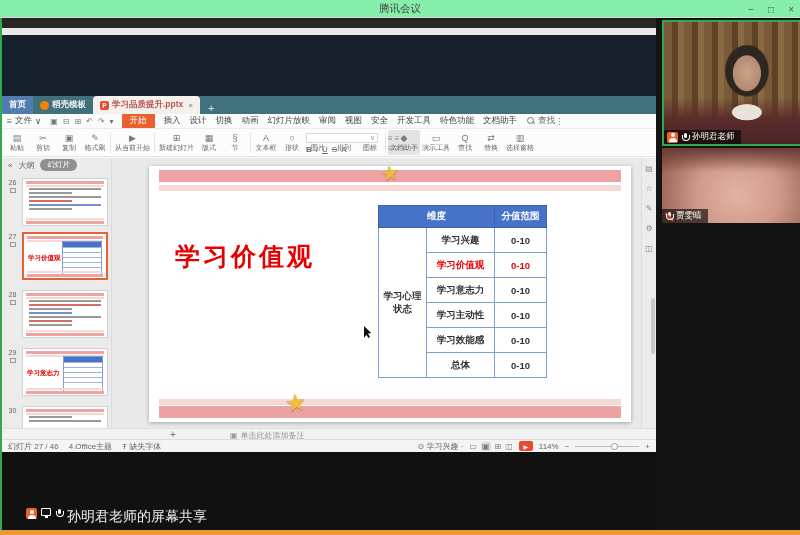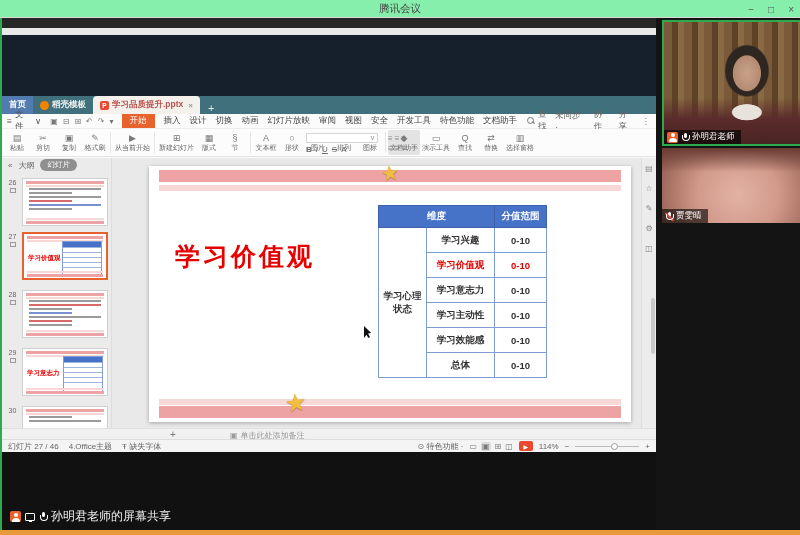--- a/index.html
+++ b/index.html
@@ -143,22 +143,22 @@
   .zslider { width:64px; height:1px; background:#bbb; position:relative; }
   .zslider .knob { position:absolute; left:55%; top:-3px; width:7px; height:7px; background:#fff;
     border:1px solid #999; border-radius:50%; }
 
   
   .cursor { position:absolute; left:215px; top:160px; width:8px; height:12px; background:#111;
     clip-path:polygon(0 0,0 100%,30% 72%,55% 100%,75% 92%,50% 62%,90% 58%); }
 
   
   .belowwps { position:absolute; left:2px; top:434px; width:654px; height:78px; background:#111; }
-  .sharebanner { position:absolute; left:8px; top:56px; display:flex; align-items:center; gap:4px;
-    color:#eee; font-size:12px; }
+  .sharebanner { position:absolute; left:24px; top:56px; display:flex; align-items:flex-start; gap:4px;
+    color:#eee; font-size:14px; }
   .orangestrip { position:absolute; left:0; top:530px; width:800px; height:5px; background:#e89a3b; }
 
   
   .sidebar { position:absolute; left:656px; top:18px; width:144px; height:512px; background:#141414; }
   .tile { position:absolute; left:6px; width:152px; overflow:hidden; background:#222; }
   .tile.active { border:2px solid #2eab4f; }
   .vlabel { position:absolute; left:0; bottom:0; display:flex; align-items:center; gap:3px;
     background:rgba(0,0,0,0.6); color:#fff; font-size:8.5px; padding:1px 6px 1px 3px; }
 
   .scene { position:absolute; inset:0; }
@@ -280,28 +280,20 @@
             <span class="mitem normal">开发工具</span>
 
             <span class="mitem normal">特色功能</span>
 
             <span class="mitem normal">文档助手</span>
           </span>
         <span class="menusearch">
           <span class="magicon"></span>
           <span>查找</span>
         </span>
-        <span class="menuright">
-
-            <span>未同步 ·</span>
-
-            <span>协作</span>
-
-            <span>分享</span>
-          </span>
         <span style="padding-right:6px;color:#777;">⋮</span>
       </div>
 
       <div class="ribbon">
 
           <span class="ritem btn">
             <span class="rg">▤</span>
             <span class="rl">粘贴</span>
           </span>
 
@@ -608,21 +600,21 @@
           <span>▣</span>
           <span>单击此处添加备注</span>
         </span>
       </div>
 
       <div class="statusbar">
         <span>幻灯片 27 / 46</span>
         <span>4.Office主题</span>
         <span>Ŧ <span>缺失字体</span></span>
         <span class="sright">
-          <span>⊙ <span>特色功能 ·</span></span>
+          <span>⊙ <span>学习兴趣 ·</span></span>
           <span class="viewicons">
             <span>▭</span>
             <span class="cur">▣</span>
             <span>⊞</span>
             <span>◫</span>
           </span>
           <span class="playbtn">▶</span>
           <span>114%</span>
           <span>−</span>
           <span class="zslider">

